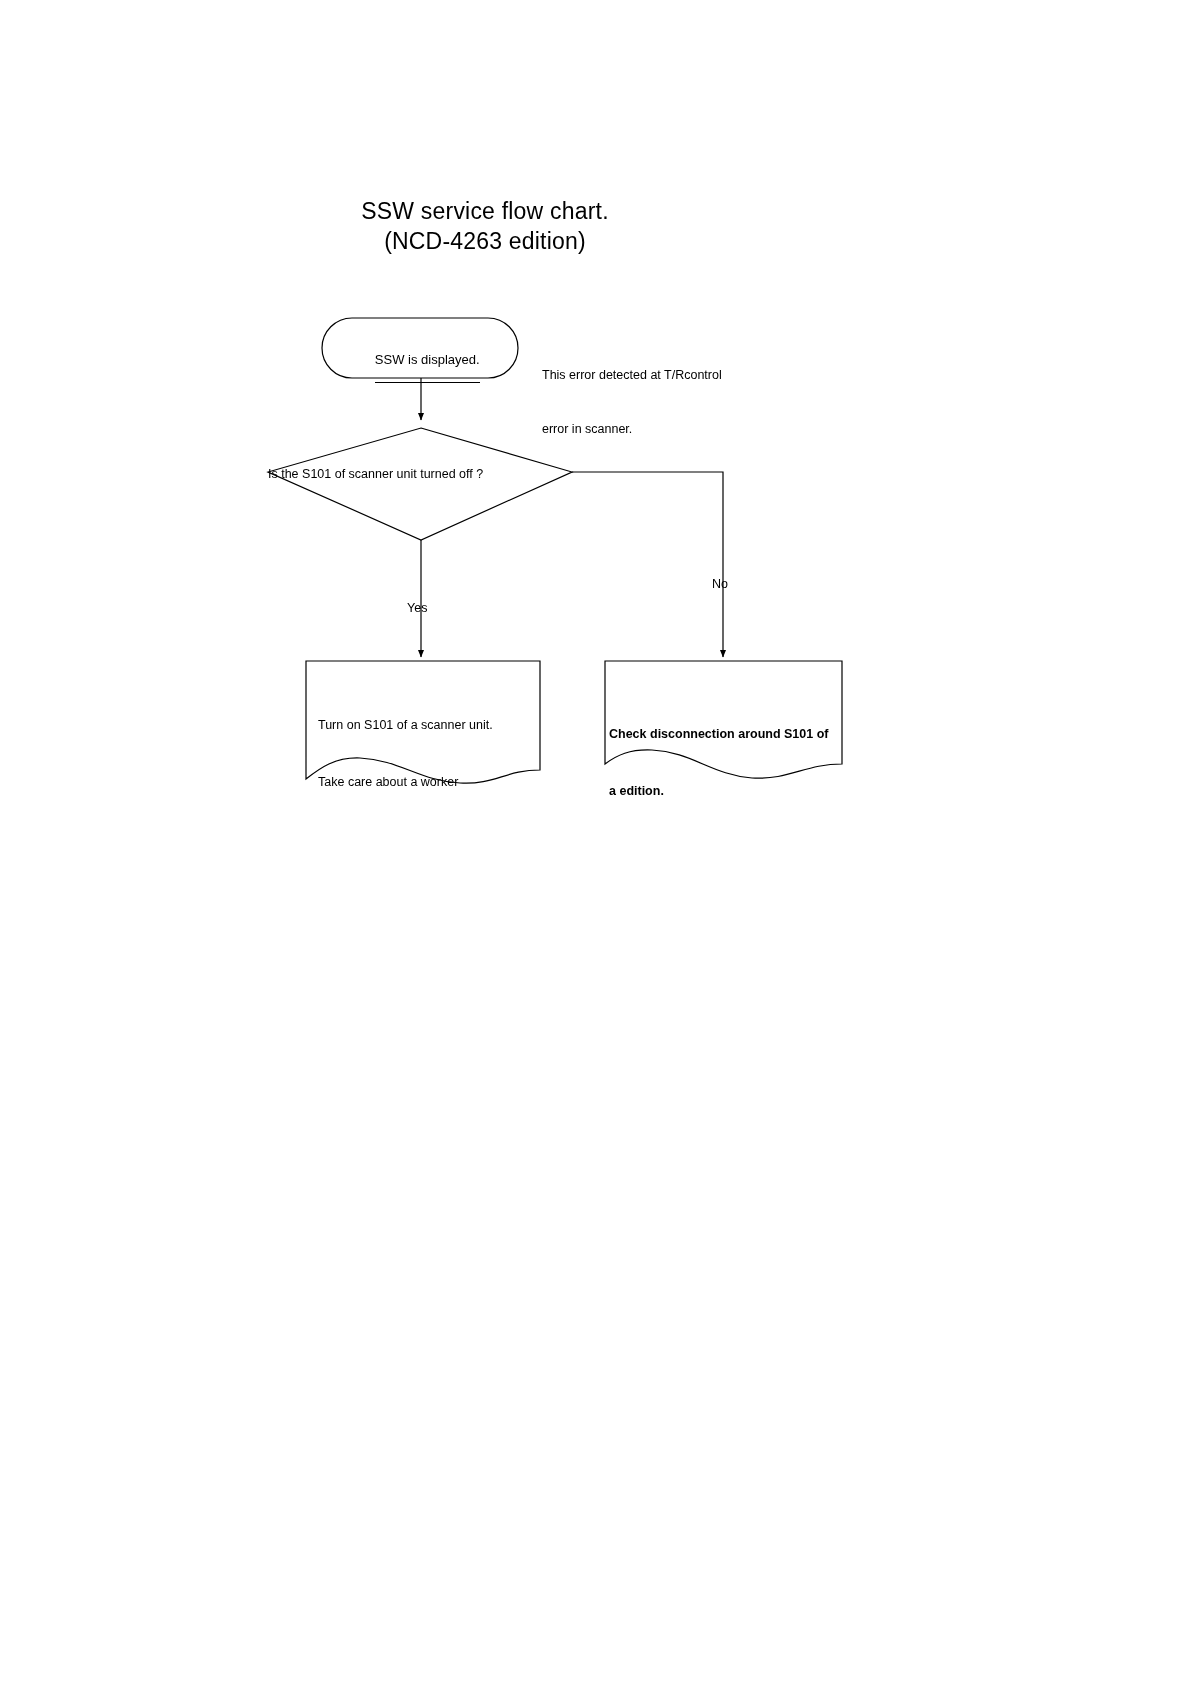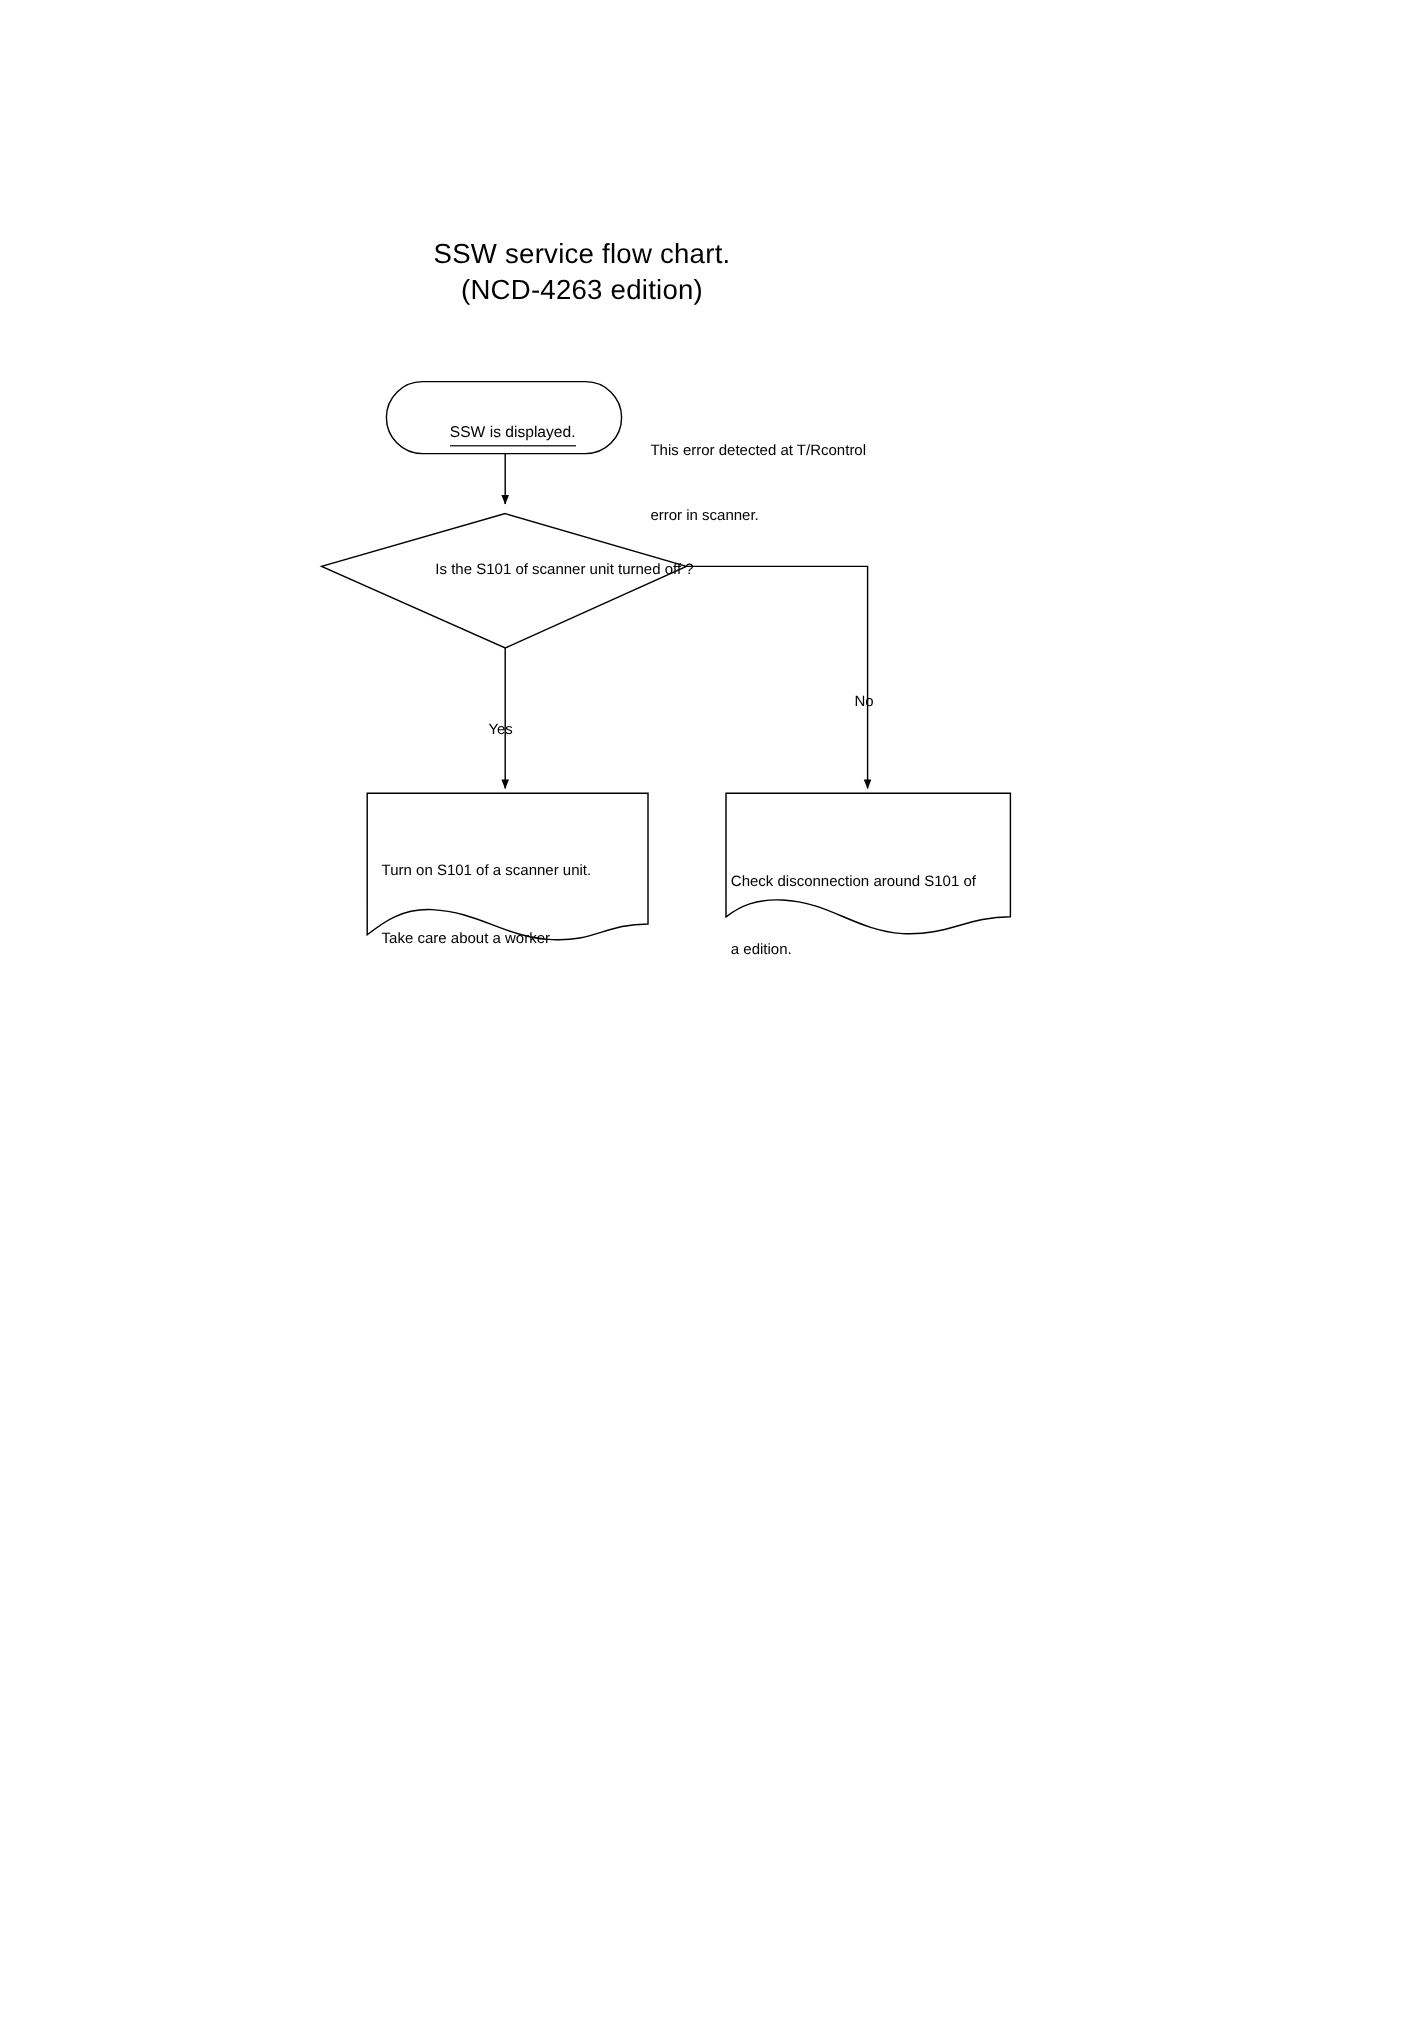--- a/index.html
+++ b/index.html
@@ -64,37 +64,37 @@
 
   .start-label {
     left: 325px;
     top: 336px;
     width: 190px;
     text-align: center;
     font-size: 13px;
   }
   .start-label span {
     border-bottom: 1px solid #000;
-    padding-bottom: 4px;
+    padding-bottom: 15px;
   }
 
   .annotation {
     left: 530px;
     top: 330px;
     width: 260px;
     font-size: 12.5px;
     line-height: 18px;
     margin-left: 12px;
   }
 
   .decision-label {
     left: 268px;
     top: 466px;
     width: 310px;
-    text-align: right;
+    text-align: left;
     font-size: 12.5px;
   }
 
   .branch-yes {
     left: 407px;
     top: 600px;
     font-size: 12.5px;
   }
   .branch-no {
     left: 712px;
@@ -111,20 +111,21 @@
     font-size: 12.5px;
     line-height: 19px;
   }
   .box-right-text {
     left: 609px;
     top: 687px;
     width: 235px;
     text-align: left;
     font-size: 12.5px;
     line-height: 19px;
+    font-weight: bold;
   }
 </style>
 </head>
 <body>
 
 <div id="page">
 
   <div class="title-block">
     <div class="title-line1">SSW service flow chart.</div>
     <div class="title-line2">(NCD-4263 edition)</div>

